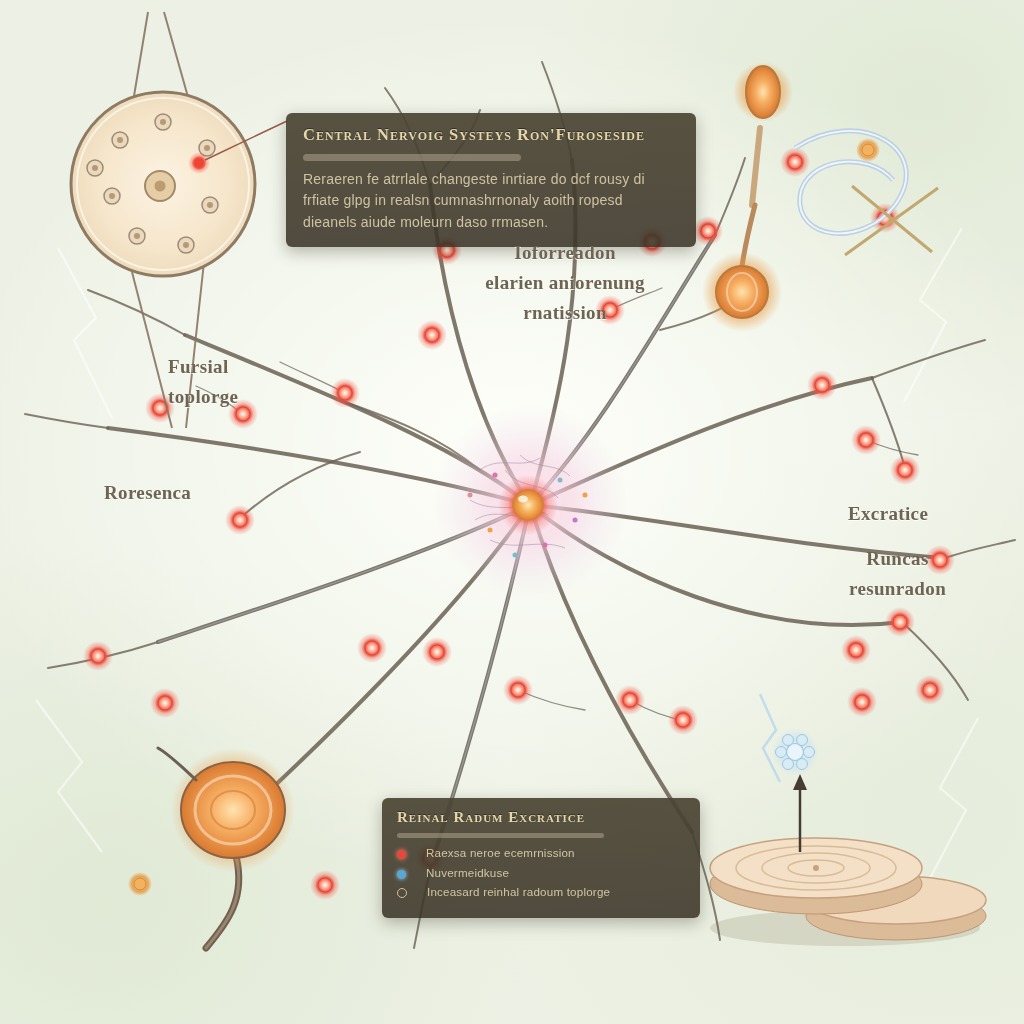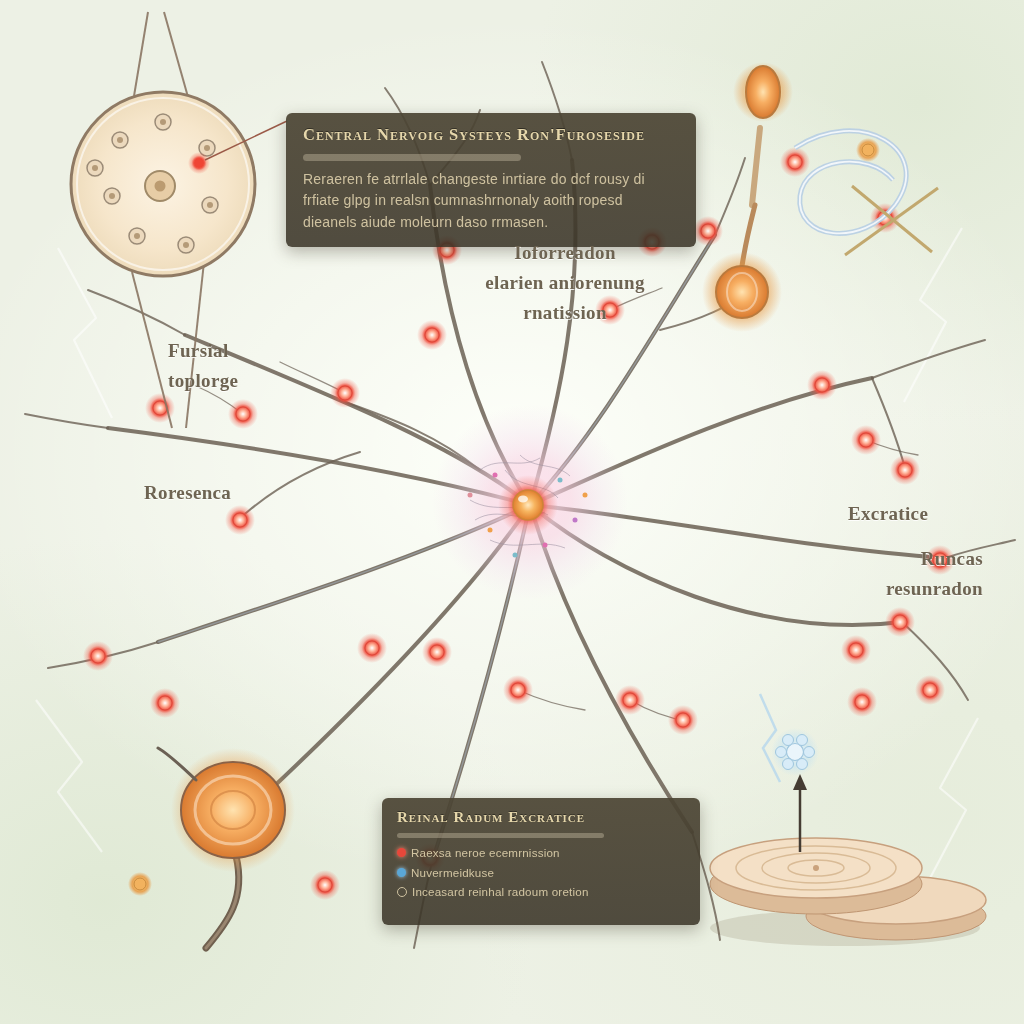--- a/index.html
+++ b/index.html
@@ -30,25 +30,25 @@
     letter-spacing:1px;text-shadow:0 -1px 0 rgba(0,0,0,.45);
   }
   .panel .divider{background:rgba(232,222,192,.32);border-radius:4px;}
   #title-box{left:286px;top:74px;width:376px;padding:12px 17px 14px;margin-top:39px;}
   #title-box .panel-title{font-size:16.5px;}
   #title-box .divider{height:7px;width:58%;margin:9px 0 8px;}
   #title-box .panel-body{
     font-family:"Liberation Sans",sans-serif;
     font-size:14px;line-height:1.52;letter-spacing:.2px;color:#cfc2a0;
   }
-  #legend-box{left:382px;top:798px;width:288px;padding:11px 15px 20px;}
+  #legend-box{left:382px;top:798px;width:288px;padding:11px 15px 13px;}
   #legend-box .panel-title{font-size:15px;}
   #legend-box .divider{height:5px;width:72%;margin:7px 0 8px;}
   .legend-row{
-    display:flex;align-items:center;gap:5px;margin:6.5px 0;
+    display:flex;align-items:flex-end;gap:20px;margin:6.5px 0;
     font-family:"Liberation Sans",sans-serif;font-size:11.6px;letter-spacing:.2px;
   }
   .marker{width:9px;height:9px;border-radius:50%;flex:0 0 auto;}
   .marker.red{background:#e8473a;box-shadow:0 0 5px #ff8a70;}
   .marker.blue{background:#5aa7d6;box-shadow:0 0 4px #9fd0ef;}
   .marker.open{width:8px;height:8px;background:transparent;border:1.6px solid #cfc2a0;}
   .ta-center{text-align:center;}
 </style>
 </head>
 <body>
@@ -320,37 +320,37 @@
 
   <div class="panel" id="title-box">
     <div class="panel-title">Central Nervoig Systeys Ron'Furoseside</div>
     <div class="divider"></div>
     <div class="panel-body">Reraeren fe atrrlale changeste inrtiare do dcf rousy di frfiate glpg in realsn cumnashrnonaly aoith ropesd dieanels aiude moleurn daso rrmasen.</div>
   </div>
 
   <div class="float-label ta-center" style="left:470px;top:238px;width:190px;">Ioforreadon
 elarien aniorenung
 rnatission</div>
-  <div class="float-label" style="left:168px;top:336px;">Fursial
+  <div class="float-label" style="left:168px;top:352px;">Fursial
 toplorge</div>
-  <div class="float-label" style="left:104px;top:478px;margin-left:40px;">Roresenca</div>
+  <div class="float-label" style="left:104px;top:478px;">Roresenca</div>
   <div class="float-label" style="left:848px;top:499px;">Excratice</div>
-  <div class="float-label ta-center" style="left:868px;top:544px;width:115px;text-align:right;">Runcas
+  <div class="float-label ta-center" style="left:840px;top:544px;width:115px;">Runcas
 resunradon</div>
 
   <div class="panel" id="legend-box">
     <div class="panel-title">Reinal Radum Excratice</div>
     <div class="divider"></div>
     <div class="legend-row">
       <span class="marker red"></span>
       <span>Raexsa neroe ecemrnission</span>
     </div>
     <div class="legend-row">
       <span class="marker blue"></span>
       <span>Nuvermeidkuse</span>
     </div>
     <div class="legend-row">
       <span class="marker open"></span>
-      <span>Inceasard reinhal radoum oretion</span>
+      <span>Inceasard reinhal radoum toplorge</span>
     </div>
   </div>
 
 </div>
 
 </body></html>

